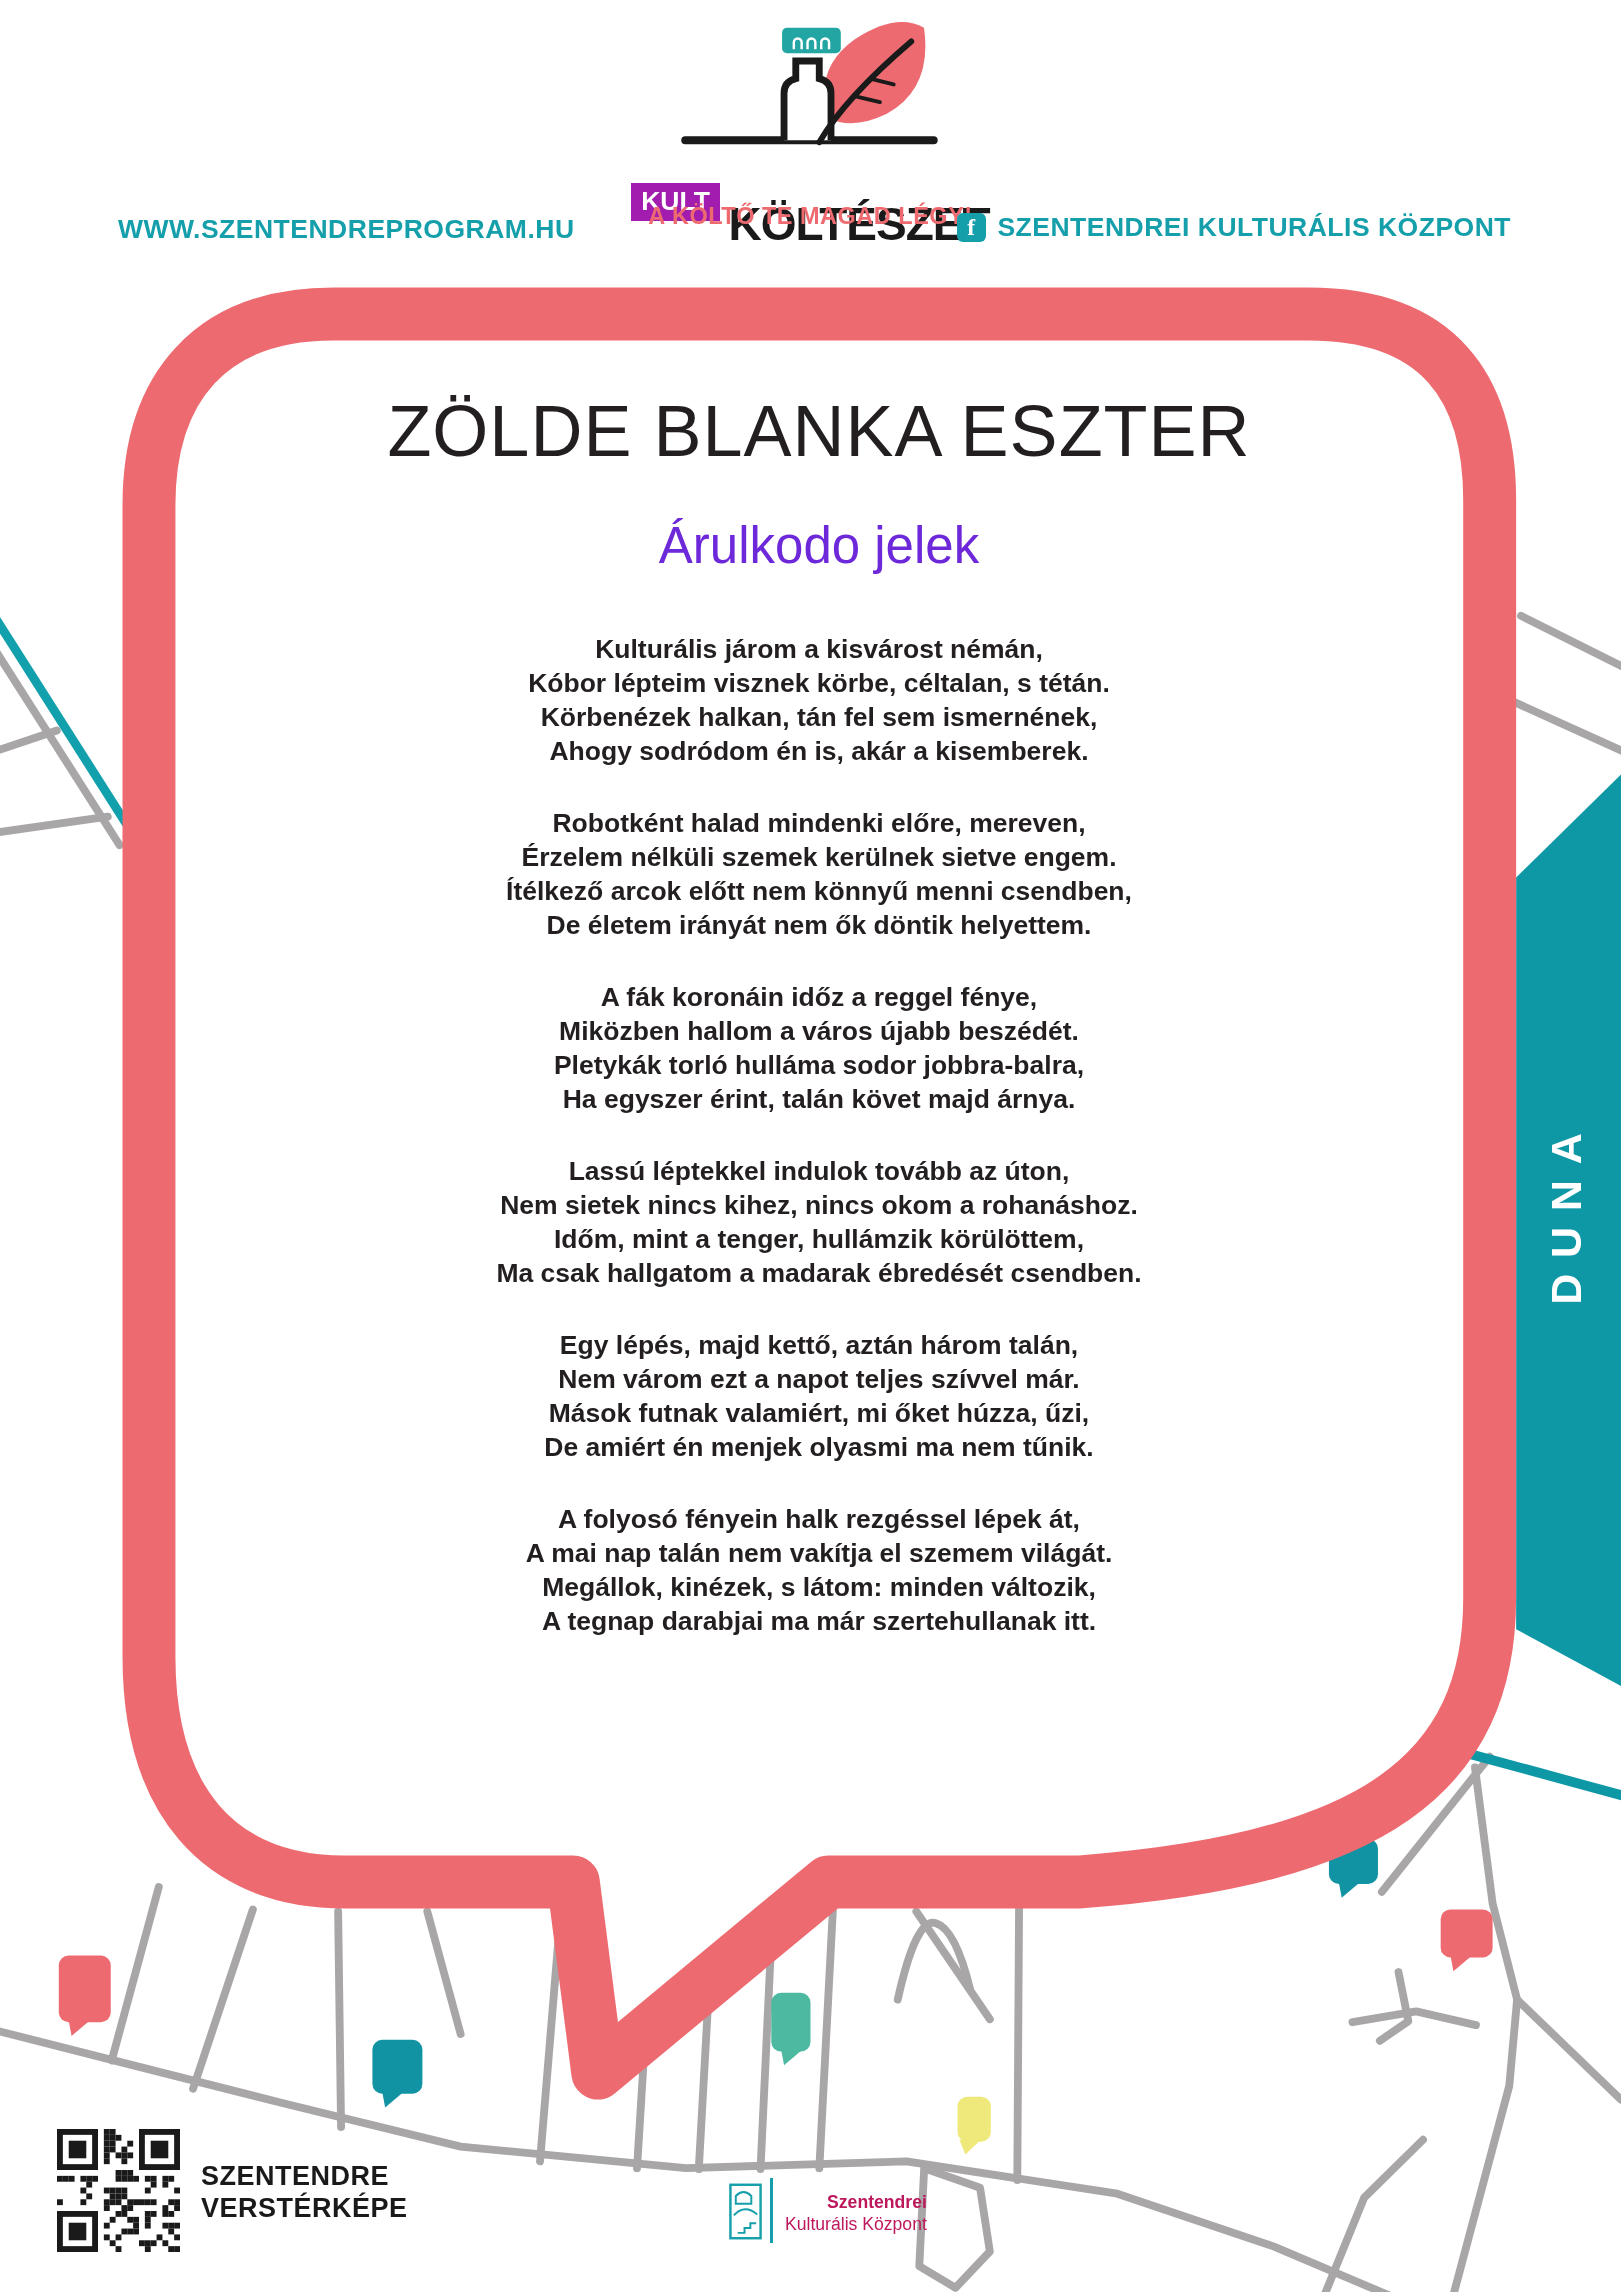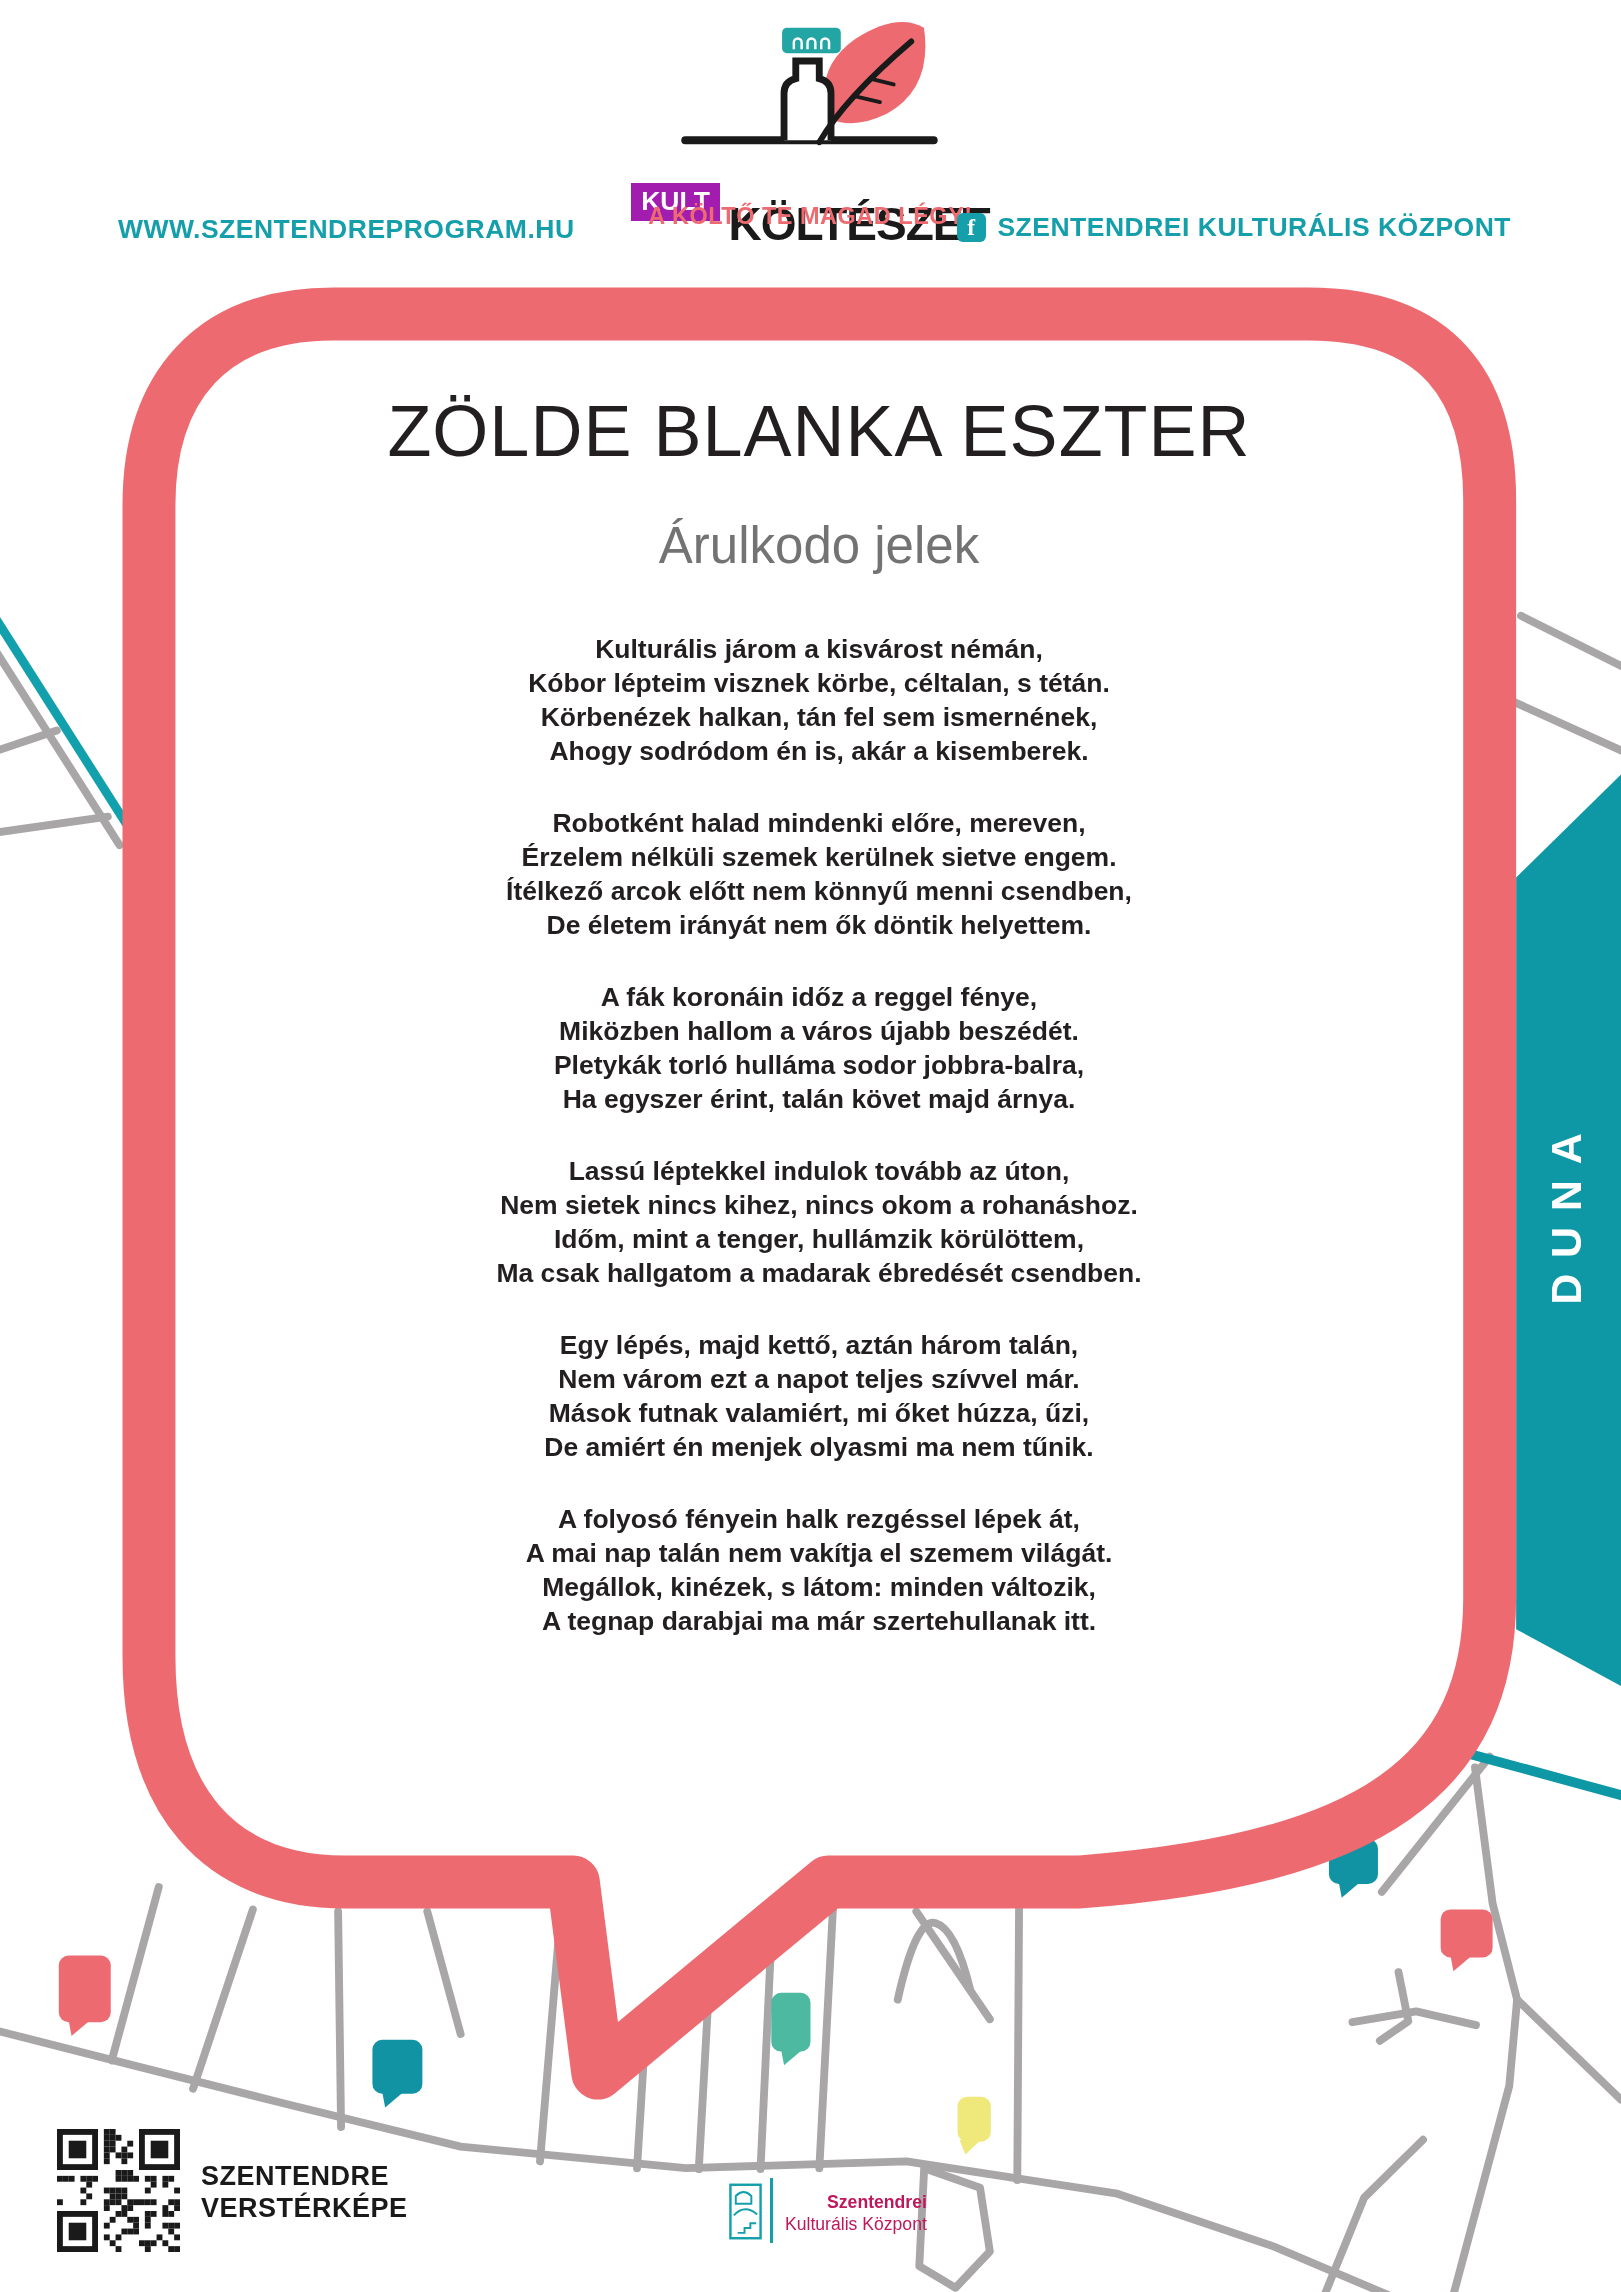--- a/index.html
+++ b/index.html
@@ -15,21 +15,21 @@
            font-size:23.5px;font-weight:bold;font-family:"Liberation Serif",serif;}
   .fb-label{font-size:26.5px;font-weight:bold;letter-spacing:0.5px;color:#149FAB;}
   .logo-row{left:0;right:0;top:153px;display:flex;justify-content:center;align-items:center;gap:8.8px;}
   .kult-badge{background:#a21caf;color:#fff;font-size:26.5px;font-weight:bold;padding:2.9px 9.8px 3.9px;letter-spacing:0;}
   .kult-word{font-size:46px;font-weight:bold;letter-spacing:-1px;color:#1a1a1a;margin-top:44px;}
   .tagline{left:0;right:0;top:203px;text-align:center;font-size:23.5px;font-weight:bold;
            letter-spacing:0.5px;color:#ED6B70;}
   
   .bubble-content{left:176px;width:1286px;top:0;text-align:center;}
   .author{position:absolute;left:0;width:100%;top:390px;font-size:72px;font-weight:500;letter-spacing:1px;color:#231F20;}
-  .poem-title{position:absolute;left:0;width:100%;top:516px;font-size:51px;font-weight:500;color:#737373;}
+  .poem-title{position:absolute;left:0;width:100%;top:516px;font-size:51px;font-weight:500;color:#6d28d9;}
   .poem{position:absolute;left:0;width:100%;top:632px;font-size:26.5px;font-weight:bold;color:#231F20;}
   .stanza{margin:0 0 38px 0;}
   .poem-line{line-height:34px;white-space:nowrap;}
   
   .map-caption{left:201px;top:2160px;font-size:27px;font-weight:bold;letter-spacing:0.5px;
                line-height:32px;color:#1a1a1a;}
   .footer-divider{left:770px;top:2178px;width:2.9px;height:65px;background:#149FAB;}
   .footer-logo-text{left:785px;top:2192px;color:#be185d;font-size:17.6px;line-height:21.6px;text-align:right;}
   .footer-logo-text .l1{font-weight:bold;}
 </style>

